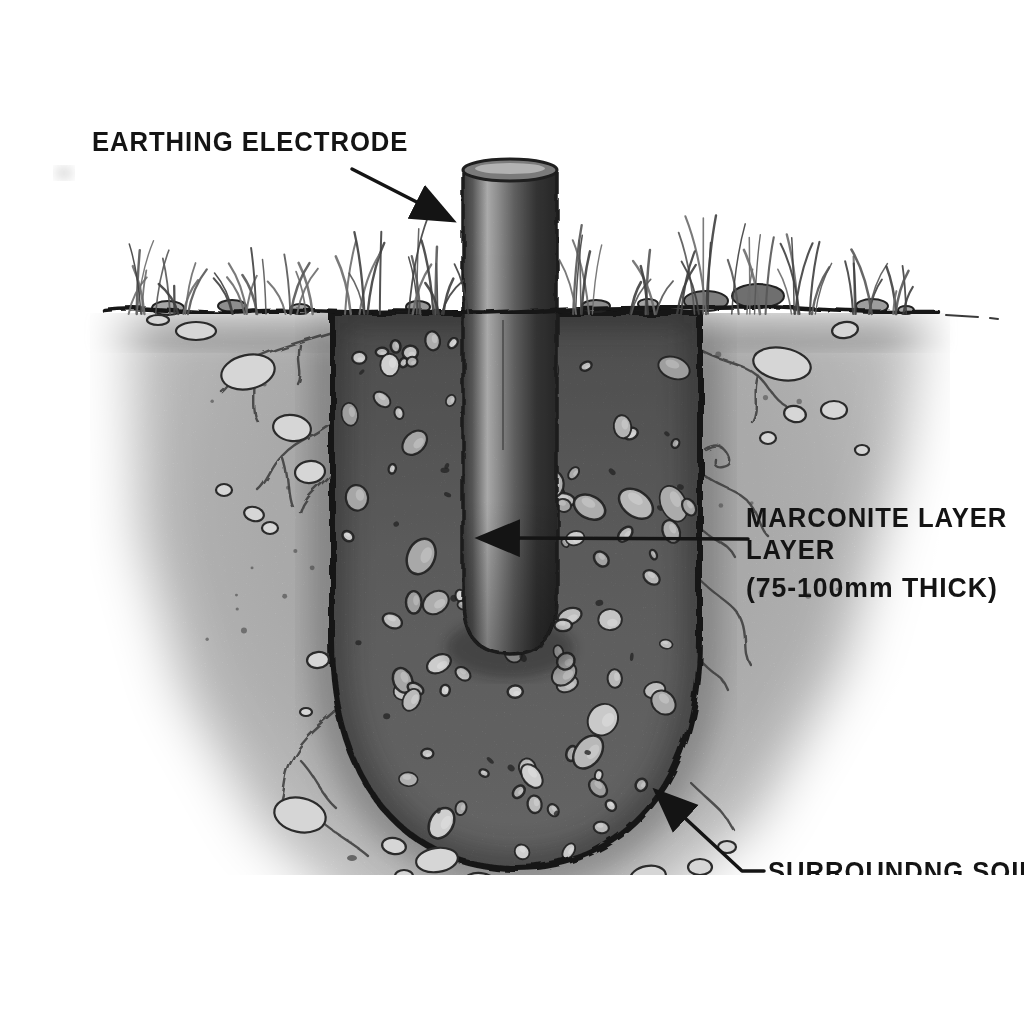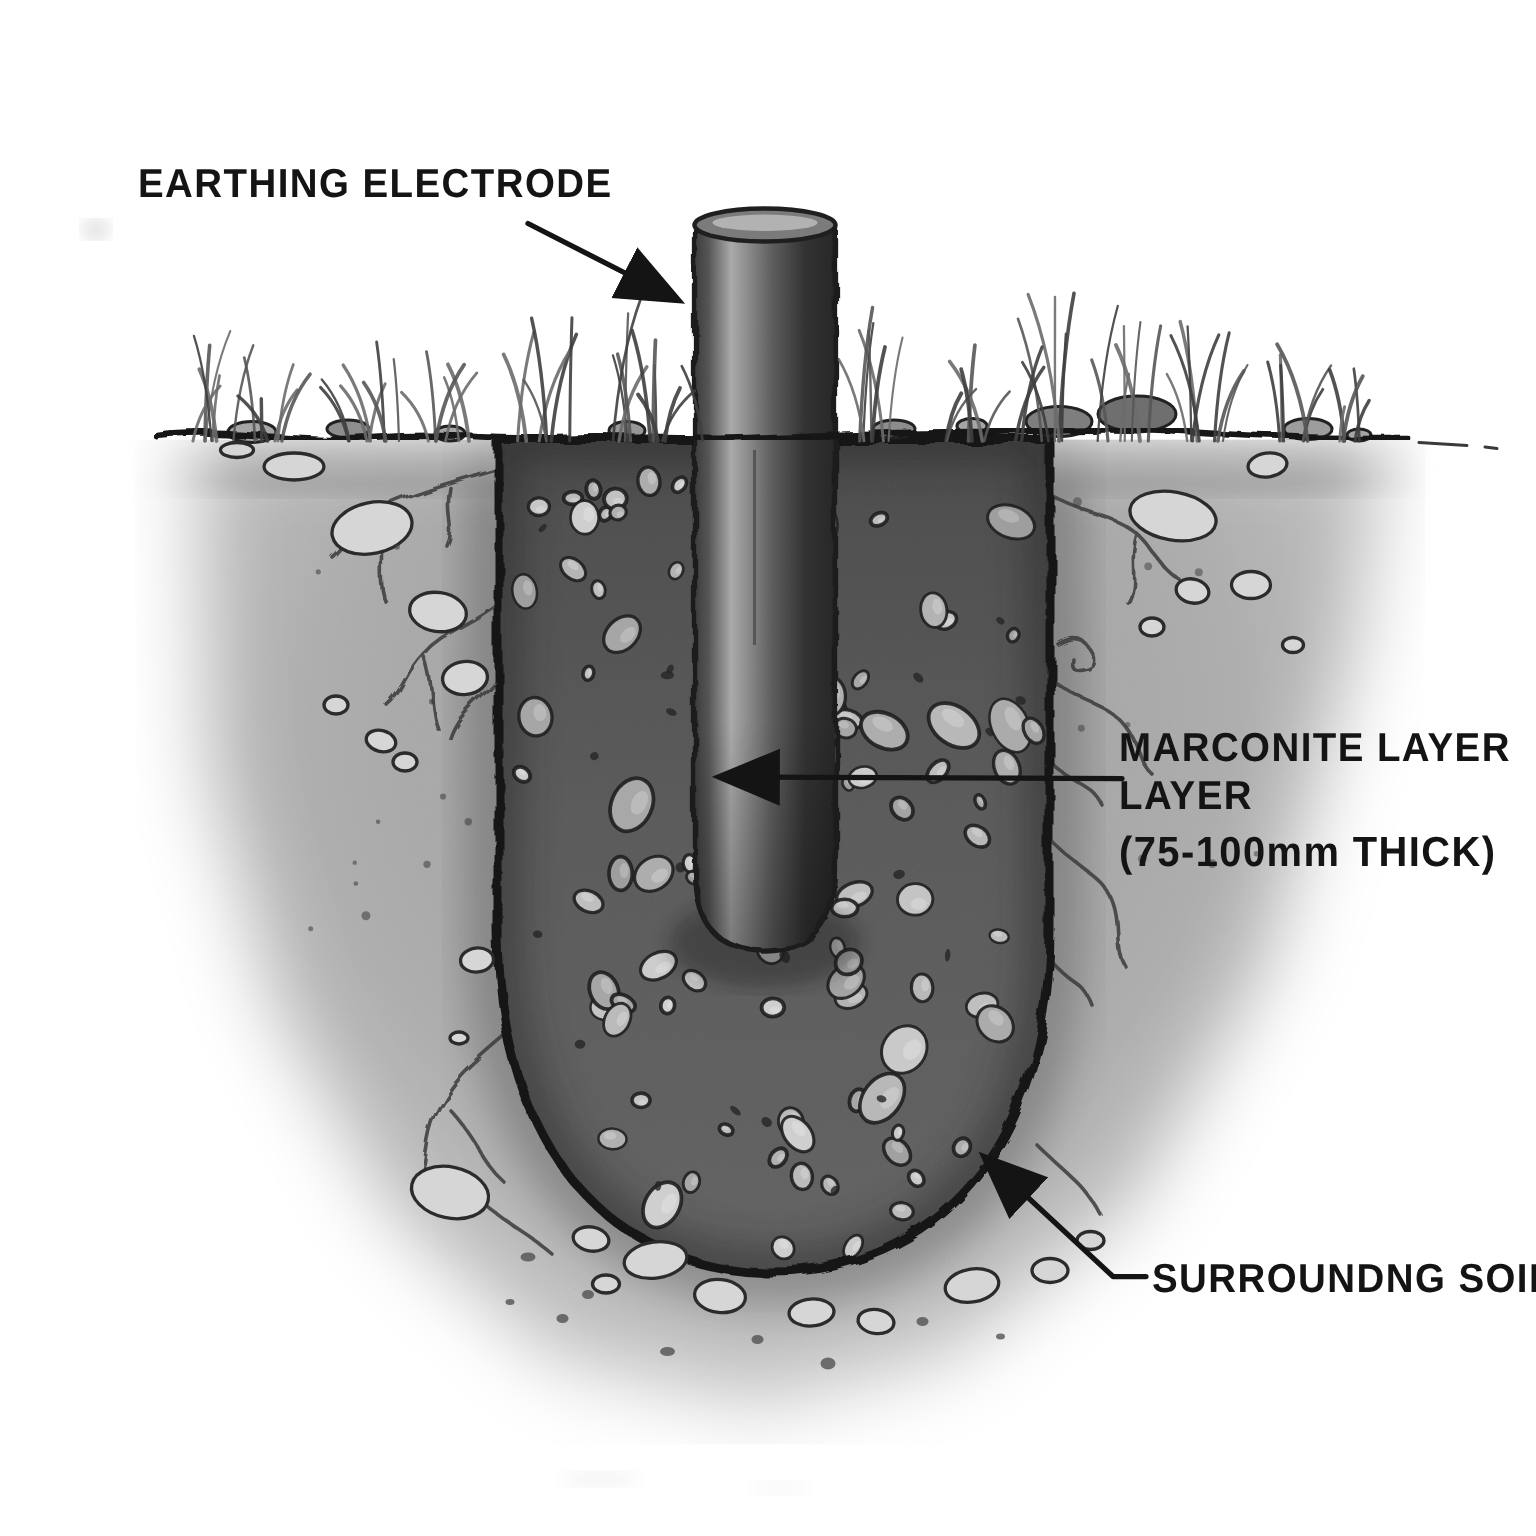--- a/index.html
+++ b/index.html
@@ -1,17 +1,17 @@
 <!DOCTYPE html>
 <html><head>
 <meta charset="utf-8">
 <style>
   html,body{margin:0;padding:0;background:#ffffff;}
-  .stage{position:relative;width:1024px;height:1024px;background:#ffffff;overflow:hidden;
-         font-family:"Liberation Sans","DejaVu Sans",sans-serif;}
+  .stage{position:relative;width:1024px;height:855px;background:#ffffff;overflow:hidden;
+         font-family:"Liberation Sans","DejaVu Sans",sans-serif;margin-top:20px;}
   .stage svg{position:absolute;left:0;top:0;}
   .lbl{position:absolute;font-weight:700;font-size:27px;line-height:32px;color:#141414;
        letter-spacing:1px;white-space:nowrap;transform:scaleX(.95);transform-origin:left top;}
   .lbl .ln{display:block;}
   .lbl .ln3{margin-top:6px;font-size:28px;}
 </style>
 </head>
 <body>
 
 <div class="stage">

